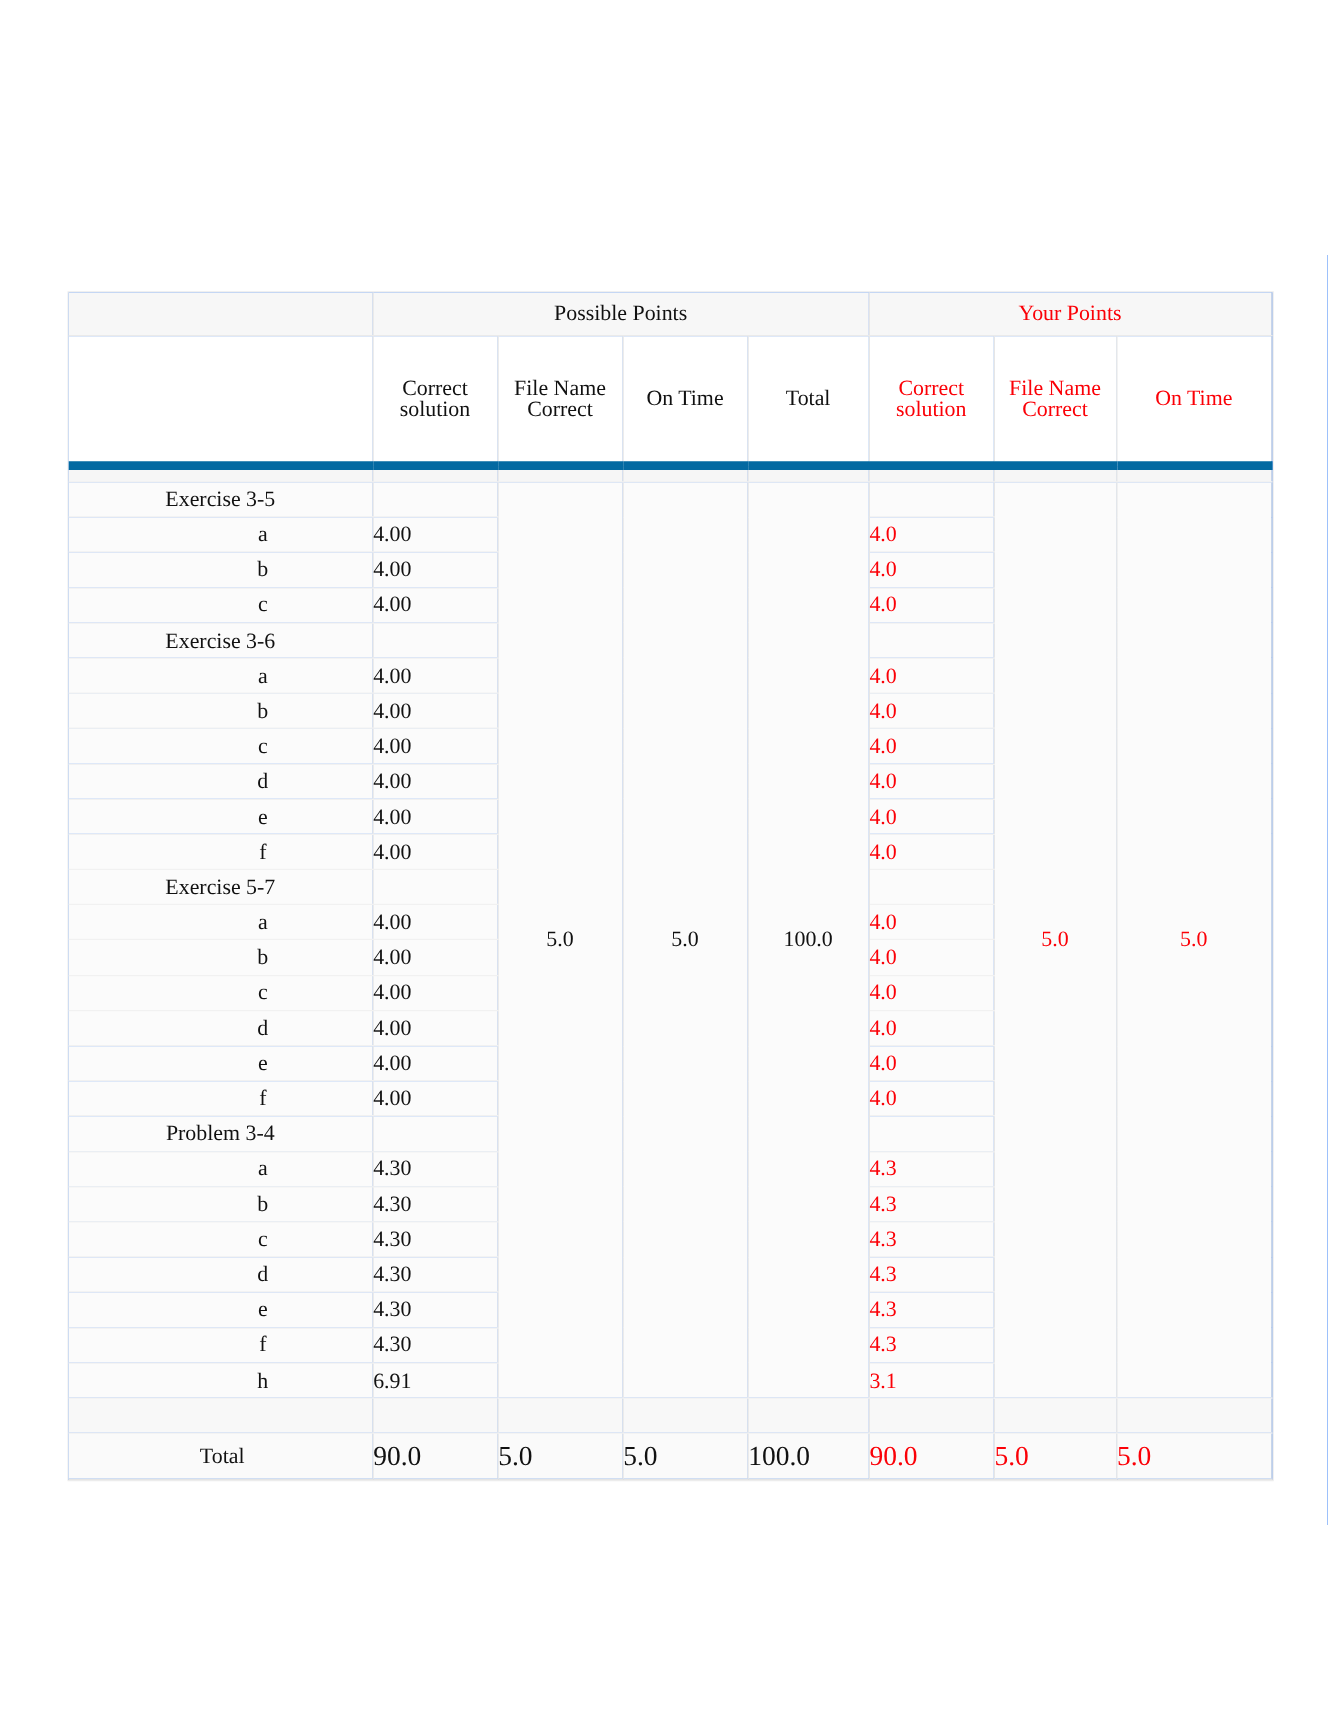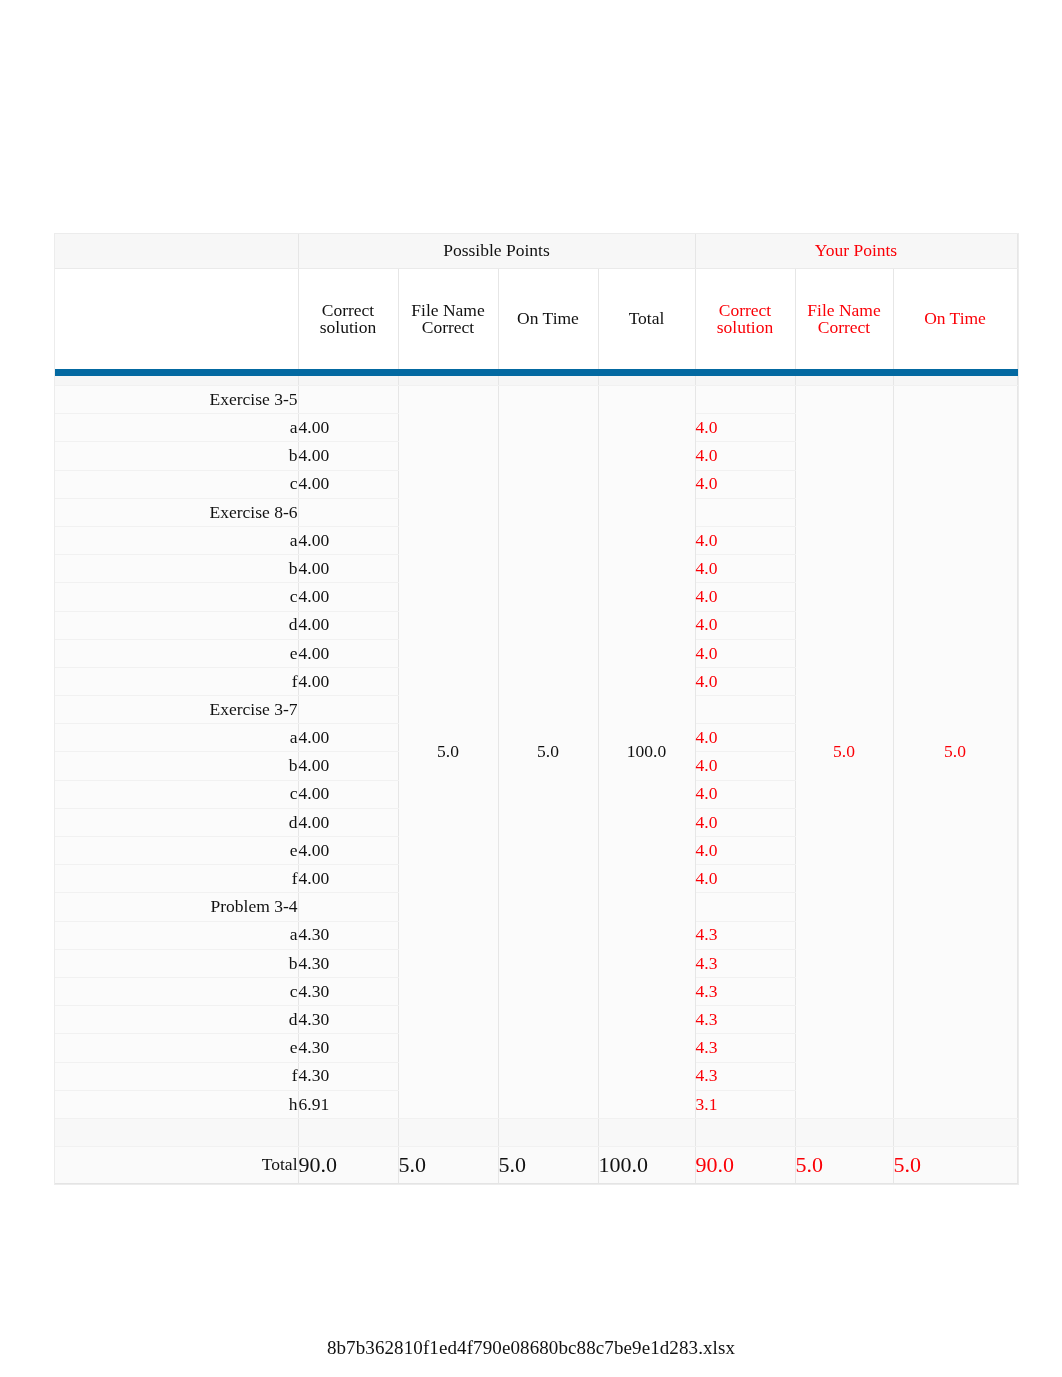--- a/index.html
+++ b/index.html
@@ -89,21 +89,21 @@
   .colhead{
     text-align:center;
     font-size:17.5px;
     line-height:1.33;
     color:#111111;
     background:#ffffff !important;
   }
   .colhead.red{color:#fb0007;}
 
   .lbl{
-    text-align:right;
+    text-align:center;
     padding-left:3px;
     font-size:18px;
     color:#111;
     white-space:nowrap;
   }
   .lbl.sub{padding-left:68px;}
   .lbl.total{padding-left:3px;}
 
   .num{
     text-align:left;
@@ -196,21 +196,21 @@
             <td class="lbl sub">b</td>
             <td class="num">4.00</td>
             <td class="num red">4.0</td>
           </tr>
           <tr class="r-data">
             <td class="lbl sub">c</td>
             <td class="num">4.00</td>
             <td class="num red">4.0</td>
           </tr>
           <tr class="r-data">
-            <td class="lbl">Exercise 8-6</td>
+            <td class="lbl">Exercise 3-6</td>
             <td class="num"></td>
             <td class="num red"></td>
           </tr>
           <tr class="r-data">
             <td class="lbl sub">a</td>
             <td class="num">4.00</td>
             <td class="num red">4.0</td>
           </tr>
           <tr class="r-data">
             <td class="lbl sub">b</td>
@@ -231,21 +231,21 @@
             <td class="lbl sub">e</td>
             <td class="num">4.00</td>
             <td class="num red">4.0</td>
           </tr>
           <tr class="r-data">
             <td class="lbl sub">f</td>
             <td class="num">4.00</td>
             <td class="num red">4.0</td>
           </tr>
           <tr class="r-data">
-            <td class="lbl">Exercise 3-7</td>
+            <td class="lbl">Exercise 5-7</td>
             <td class="num"></td>
             <td class="num red"></td>
           </tr>
           <tr class="r-data">
             <td class="lbl sub">a</td>
             <td class="num">4.00</td>
             <td class="num red">4.0</td>
           </tr>
           <tr class="r-data">
             <td class="lbl sub">b</td>
@@ -329,14 +329,13 @@
             <td class="num tot">5.0</td>
             <td class="num tot">100.0</td>
             <td class="num tot red">90.0</td>
             <td class="num tot red">5.0</td>
             <td class="num tot red">5.0</td>
           </tr>
         </tbody>
     </table>
   </div>
 
-  <div class="footer-name">8b7b362810f1ed4f790e08680bc88c7be9e1d283.xlsx</div>
 </div>
 
 </body></html>

